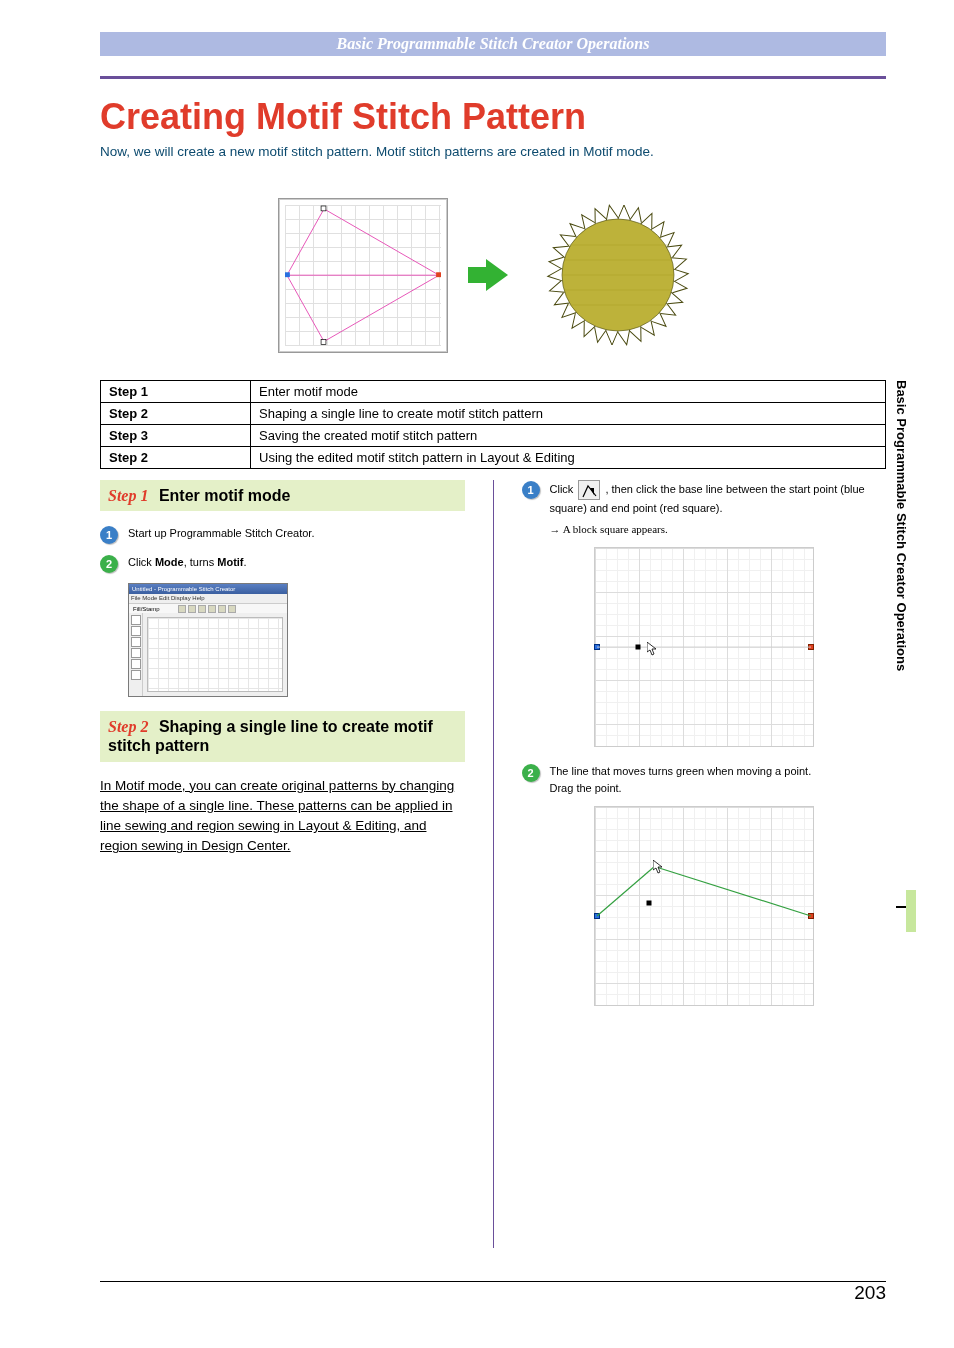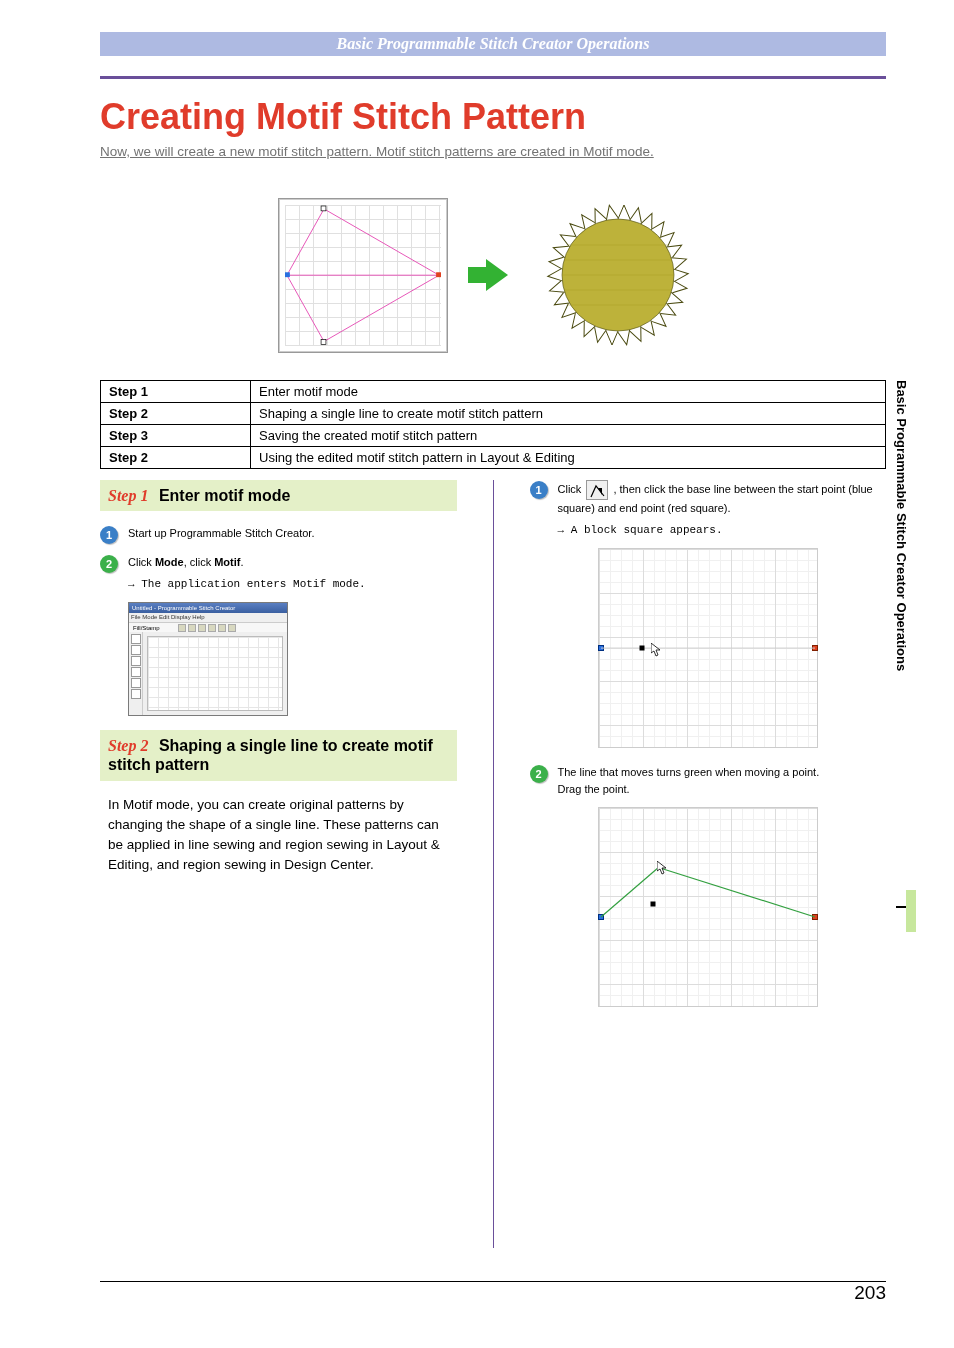--- a/index.html
+++ b/index.html
@@ -42,22 +42,21 @@
     right: 84px;
   }
   .page-title h1 {
     color: #e03c2b;
     font-size: 36px;
     font-weight: bold;
     margin-bottom: 6px;
   }
   .page-title .intro {
     font-size: 13.5px;
-    color: #737373;
-    text-decoration: underline;
+    color: #0c4a6e;
   }
 
   .figure-row {
     position: absolute;
     top: 190px;
     left: 100px;
     right: 68px;
     height: 170px;
     display: flex;
     align-items: center;
@@ -111,21 +110,21 @@
     font-weight: bold;
   }
 
   .columns {
     position: absolute;
     top: 480px;
     left: 100px;
     right: 68px;
     bottom: 100px;
     display: flex;
-    gap: 36px;
+    gap: 28px;
   }
   .col {
     flex: 1 1 0;
     position: relative;
   }
   .col-divider {
     width: 1px;
     background: #6a4f9a;
     align-self: stretch;
     margin: 0 0px;
@@ -171,21 +170,21 @@
   .num-text {
     flex: 1;
     font-size: 11px;
     line-height: 1.5;
   }
   .num-text .sub {
     margin-top: 4px;
     margin-left: 0;
   }
   .arrow-prefix {
-    font-family: Liberation Mono, monospace;
+    font-family: Liberation Serif, serif;
   }
 
   .screenshot-box {
     margin-left: 28px;
     margin-top: 6px;
     margin-bottom: 14px;
     width: 160px;
     height: 114px;
     border: 1px solid #7a7a7a;
     background: #efefef;
@@ -227,22 +226,23 @@
       linear-gradient(to right, #e6e6e6 1px, transparent 1px),
       linear-gradient(to bottom, #e6e6e6 1px, transparent 1px);
     background-size: 10px 10px;
     background-color:#fff;
     border:1px solid #bbb;
   }
 
   .body-para {
     font-size: 13.5px;
     line-height: 1.5;
-    margin-left: 8px;
+    margin-left: 0;
     margin-bottom: 10px;
+    text-decoration: underline;
   }
 
   .inline-icon {
     display:inline-block;
     width:22px;height:20px;
     border:1px solid #999;
     background:#f0f0f0;
     vertical-align:middle;
     position:relative;
     margin:0 2px;
@@ -433,24 +433,21 @@
     </div>
 
     <div class="num-row">
       <div class="badge blue">1</div>
       <div class="num-text">Start up Programmable Stitch Creator.</div>
     </div>
 
     <div class="num-row">
       <div class="badge green">2</div>
       <div class="num-text">
-        <span>Click </span><b>Mode</b><span>, click </span><b>Motif</b><span>.</span>
-        <div class="sub">
-          <span class="arrow-prefix">→ The application enters Motif mode.</span>
-        </div>
+        <span>Click </span><b>Mode</b><span>, turns </span><b>Motif</b><span>.</span>
       </div>
     </div>
 
     <div class="screenshot-box">
       <div class="titlebar">Untitled - Programmable Stitch Creator</div>
       <div class="menubar">File  Mode  Edit  Display  Help</div>
       <div class="subbar">
         <div class="left">Fill/Stamp</div>
         <div class="icons">
           <span></span>

